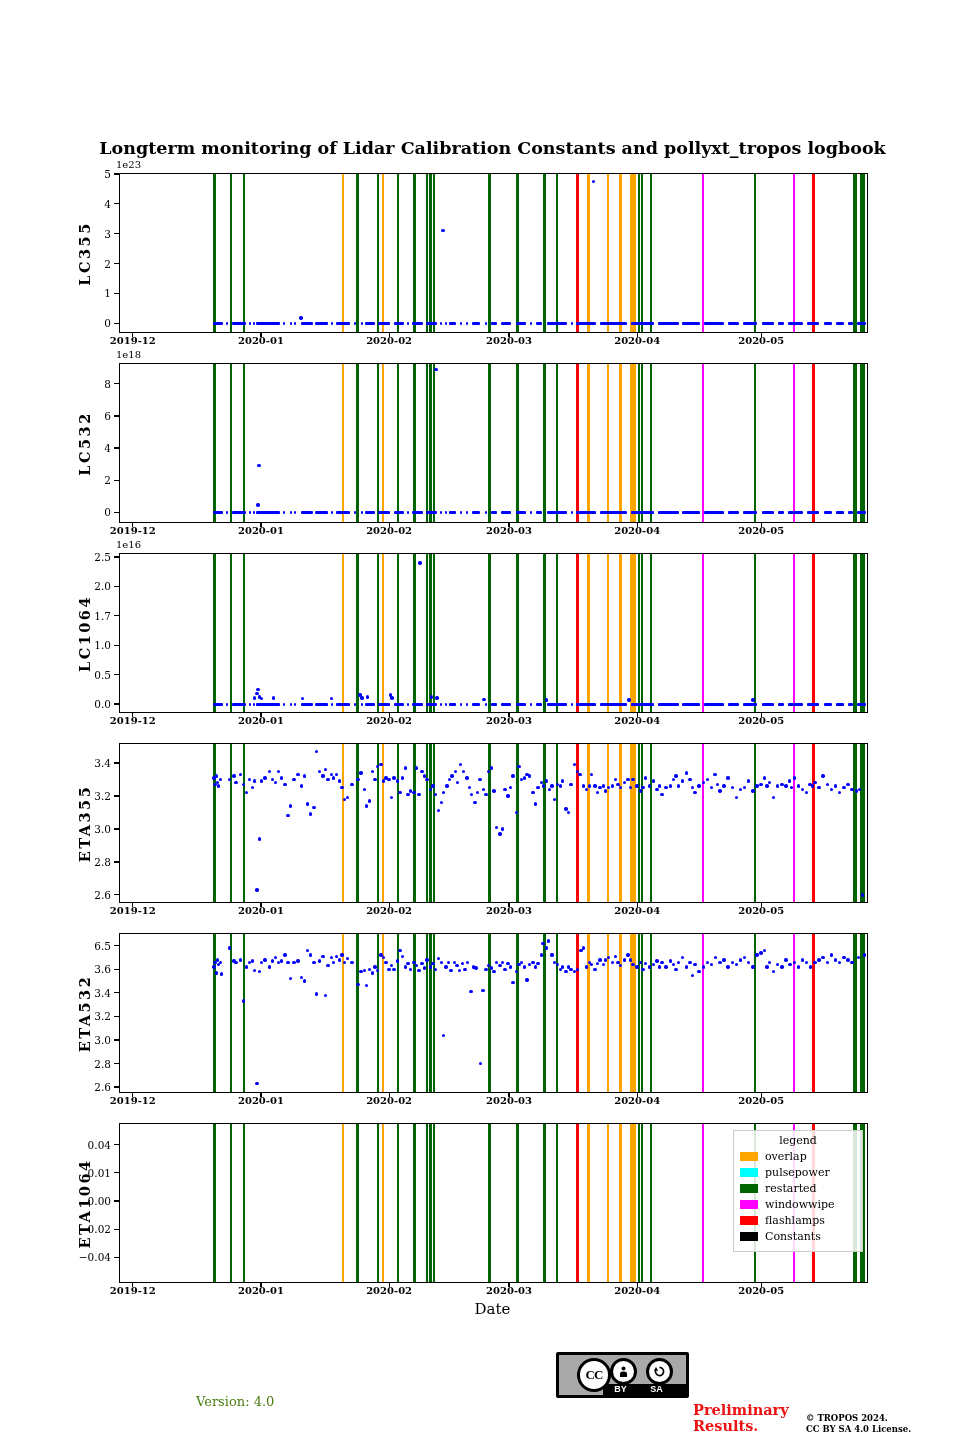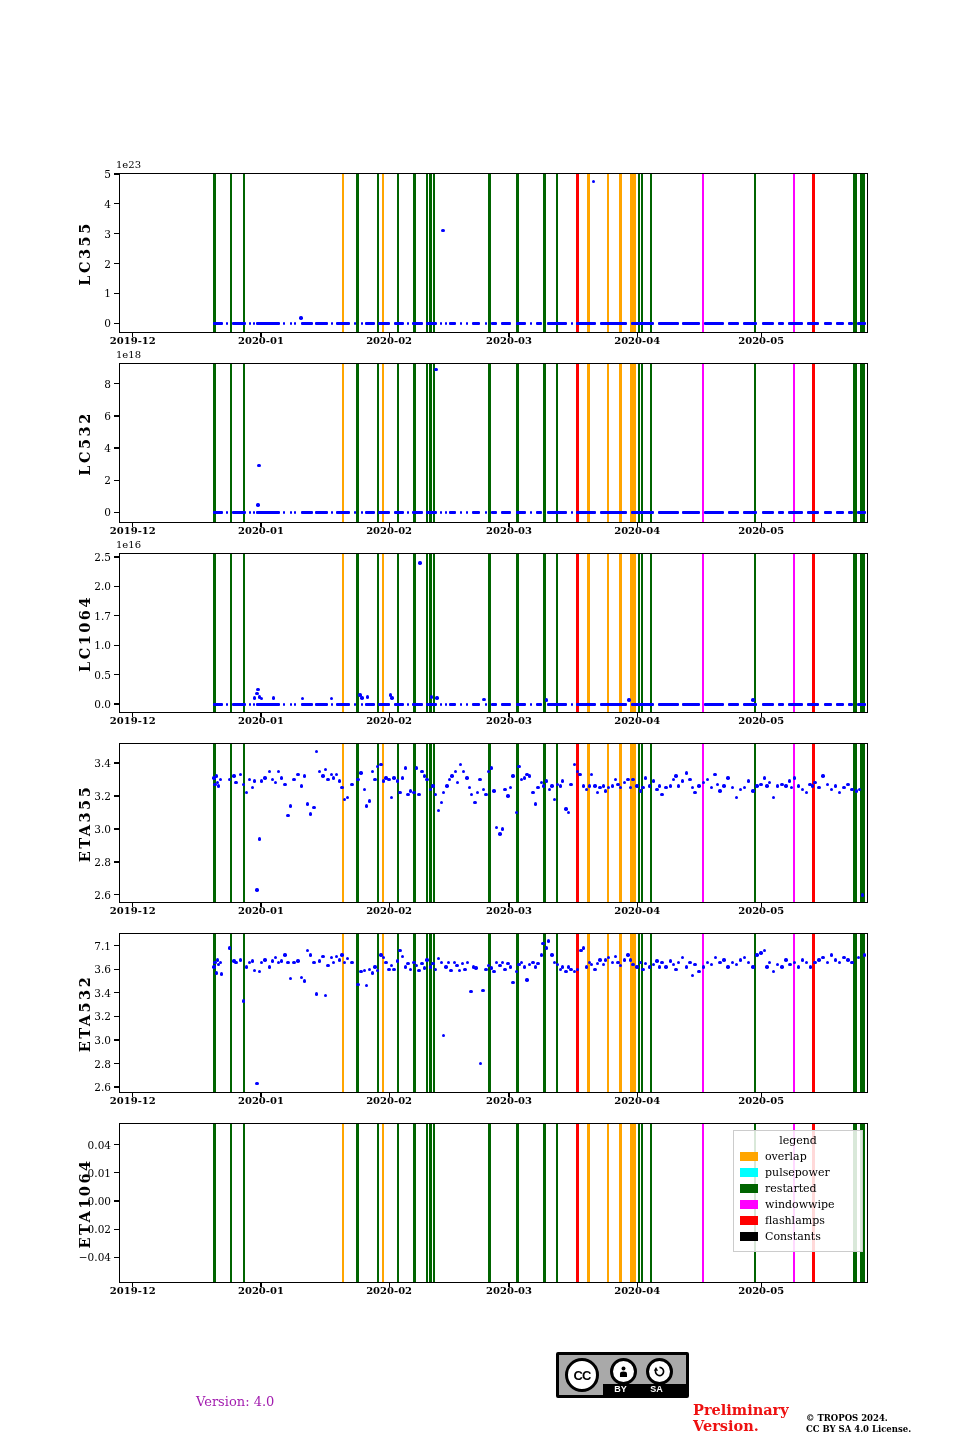--- a/index.html
+++ b/index.html
@@ -24,40 +24,41 @@
         font-size:14.5px;letter-spacing:2.5px;font-weight:600;color:#000;
         transform:rotate(-90deg);}
   .xlabel{position:absolute;left:119px;width:747px;top:1300px;text-align:center;
           font-size:15px;color:#000;}
   .legendbox{position:absolute;right:4px;top:6px;width:116px;background:rgba(255,255,255,0.85);
              border:1px solid #cccccc;padding:3px 6px 5px 6px;z-index:5;}
   .legendtitle{text-align:center;font-size:11px;margin-bottom:2px;color:#000;}
   .legendrow{display:flex;align-items:center;margin:3px 0;}
   .swatch{width:18px;height:9px;margin-right:7px;flex:0 0 auto;}
   .legendlab{font-size:11px;color:#000;white-space:nowrap;}
-  .version{position:absolute;left:196px;top:1394px;font-size:13px;color:#a21caf;}
+  .version{position:absolute;left:196px;top:1394px;font-size:13px;color:#4d7c0f;}
   .badge{position:absolute;left:556px;top:1352px;width:127px;height:40px;
          background:#a9a9a9;border:3px solid #000;border-radius:2px;}
   .badge .circ{position:absolute;background:#fff;border:3px solid #000;border-radius:50%;
                display:flex;align-items:center;justify-content:center;}
-  .badge .cc{left:6px;top:3px;width:28px;height:28px;font-family:Liberation Sans, sans-serif;
+  .badge .cc{left:18px;top:3px;width:28px;height:28px;font-family:Liberation Serif, serif;
              font-weight:bold;font-size:13px;letter-spacing:-1px;}
   .badge .sm{width:21px;height:21px;top:3px;}
   .badge .strip{position:absolute;left:44px;right:-0.5px;bottom:-0.5px;height:12px;background:#000;}
   .badge .bysa{position:absolute;bottom:0px;height:12px;line-height:12px;color:#fff;
                font-family:"Liberation Sans",sans-serif;font-weight:bold;font-size:9px;}
   .prelim{position:absolute;left:693px;top:1402px;color:#ee1111;font-weight:bold;
           font-size:14.5px;line-height:16px;}
   .copyright{position:absolute;left:806px;top:1413px;color:#000;font-weight:bold;
              font-size:8.5px;line-height:11px;}
 </style>
 </head>
 <body>
 
 <div id="figure">
+  <div class="fig-title">Longterm monitoring of Lidar Calibration Constants and pollyxt_tropos logbook</div>
   <div id="panels">
       <div class="panel" style="top: 173px; height: 158px;">
         <div class="ylab">LC355</div>
         <div class="offsetlab">1e23</div>
         <div class="ytick" style="top: 148.738px;"></div>
         <div class="yticklab" style="top: 149.338px;">0</div>
         <div class="ytick" style="top: 118.871px;"></div>
         <div class="yticklab" style="top: 119.471px;">1</div>
         <div class="ytick" style="top: 89.003px;"></div>
         <div class="yticklab" style="top: 89.603px;">2</div>
@@ -696,21 +697,21 @@
         <div class="yticklab" style="top: 129.508px;">2.8</div>
         <div class="ytick" style="top: 105.361px;"></div>
         <div class="yticklab" style="top: 105.961px;">3.0</div>
         <div class="ytick" style="top: 81.8143px;"></div>
         <div class="yticklab" style="top: 82.4143px;">3.2</div>
         <div class="ytick" style="top: 58.2674px;"></div>
         <div class="yticklab" style="top: 58.8674px;">3.4</div>
         <div class="ytick" style="top: 34.7204px;"></div>
         <div class="yticklab" style="top: 35.3204px;">3.6</div>
         <div class="ytick" style="top: 11.1735px;"></div>
-        <div class="yticklab" style="top: 11.7735px;">7.1</div>
+        <div class="yticklab" style="top: 11.7735px;">6.5</div>
         <div class="xtick" style="left: 12.2152px;"></div>
         <div class="xticklab" style="left: 12.8152px;">2019-12</div>
         <div class="xtick" style="left: 140.367px;"></div>
         <div class="xticklab" style="left: 140.967px;">2020-01</div>
         <div class="xtick" style="left: 268.518px;"></div>
         <div class="xticklab" style="left: 269.118px;">2020-02</div>
         <div class="xtick" style="left: 388.402px;"></div>
         <div class="xticklab" style="left: 389.002px;">2020-03</div>
         <div class="xtick" style="left: 516.554px;"></div>
         <div class="xticklab" style="left: 517.154px;">2020-04</div>
@@ -1040,20 +1041,21 @@
             <div class="swatch" style="background: rgb(255, 0, 0);"></div>
             <div class="legendlab">flashlamps</div>
           </div>
           <div class="legendrow">
             <div class="swatch" style="background: rgb(0, 0, 0);"></div>
             <div class="legendlab">Constants</div>
           </div>
         </div>
       </div>
     </div>
+  <div class="xlabel">Date</div>
 
   <div class="version">Version: 4.0</div>
 
   <div class="badge">
     <div class="strip"></div>
     <div class="circ cc">
         <span>CC</span>
       </div>
     <div class="circ sm" style="left:51px;">
       <svg width="13" height="13" viewBox="0 0 24 24">
@@ -1066,20 +1068,20 @@
           <path d="M12 4.5 a7.5 7.5 0 1 1 -7 5" fill="none" stroke="#000" stroke-width="3"></path>
           <polygon points="1.5,10.5 9.5,10.5 5.5,3.5" fill="#000"></polygon>
         </svg>
     </div>
     <div class="bysa" style="left:51px;width:21px;text-align:center;">BY</div>
     <div class="bysa" style="left:87px;width:21px;text-align:center;">SA</div>
   </div>
 
   <div class="prelim">
     <div>Preliminary</div>
-    <div>Version.</div>
+    <div>Results.</div>
   </div>
 
   <div class="copyright">
     <div>© TROPOS 2024.</div>
     <div>CC BY SA 4.0 License.</div>
   </div>
 </div>
 
 </body></html>

